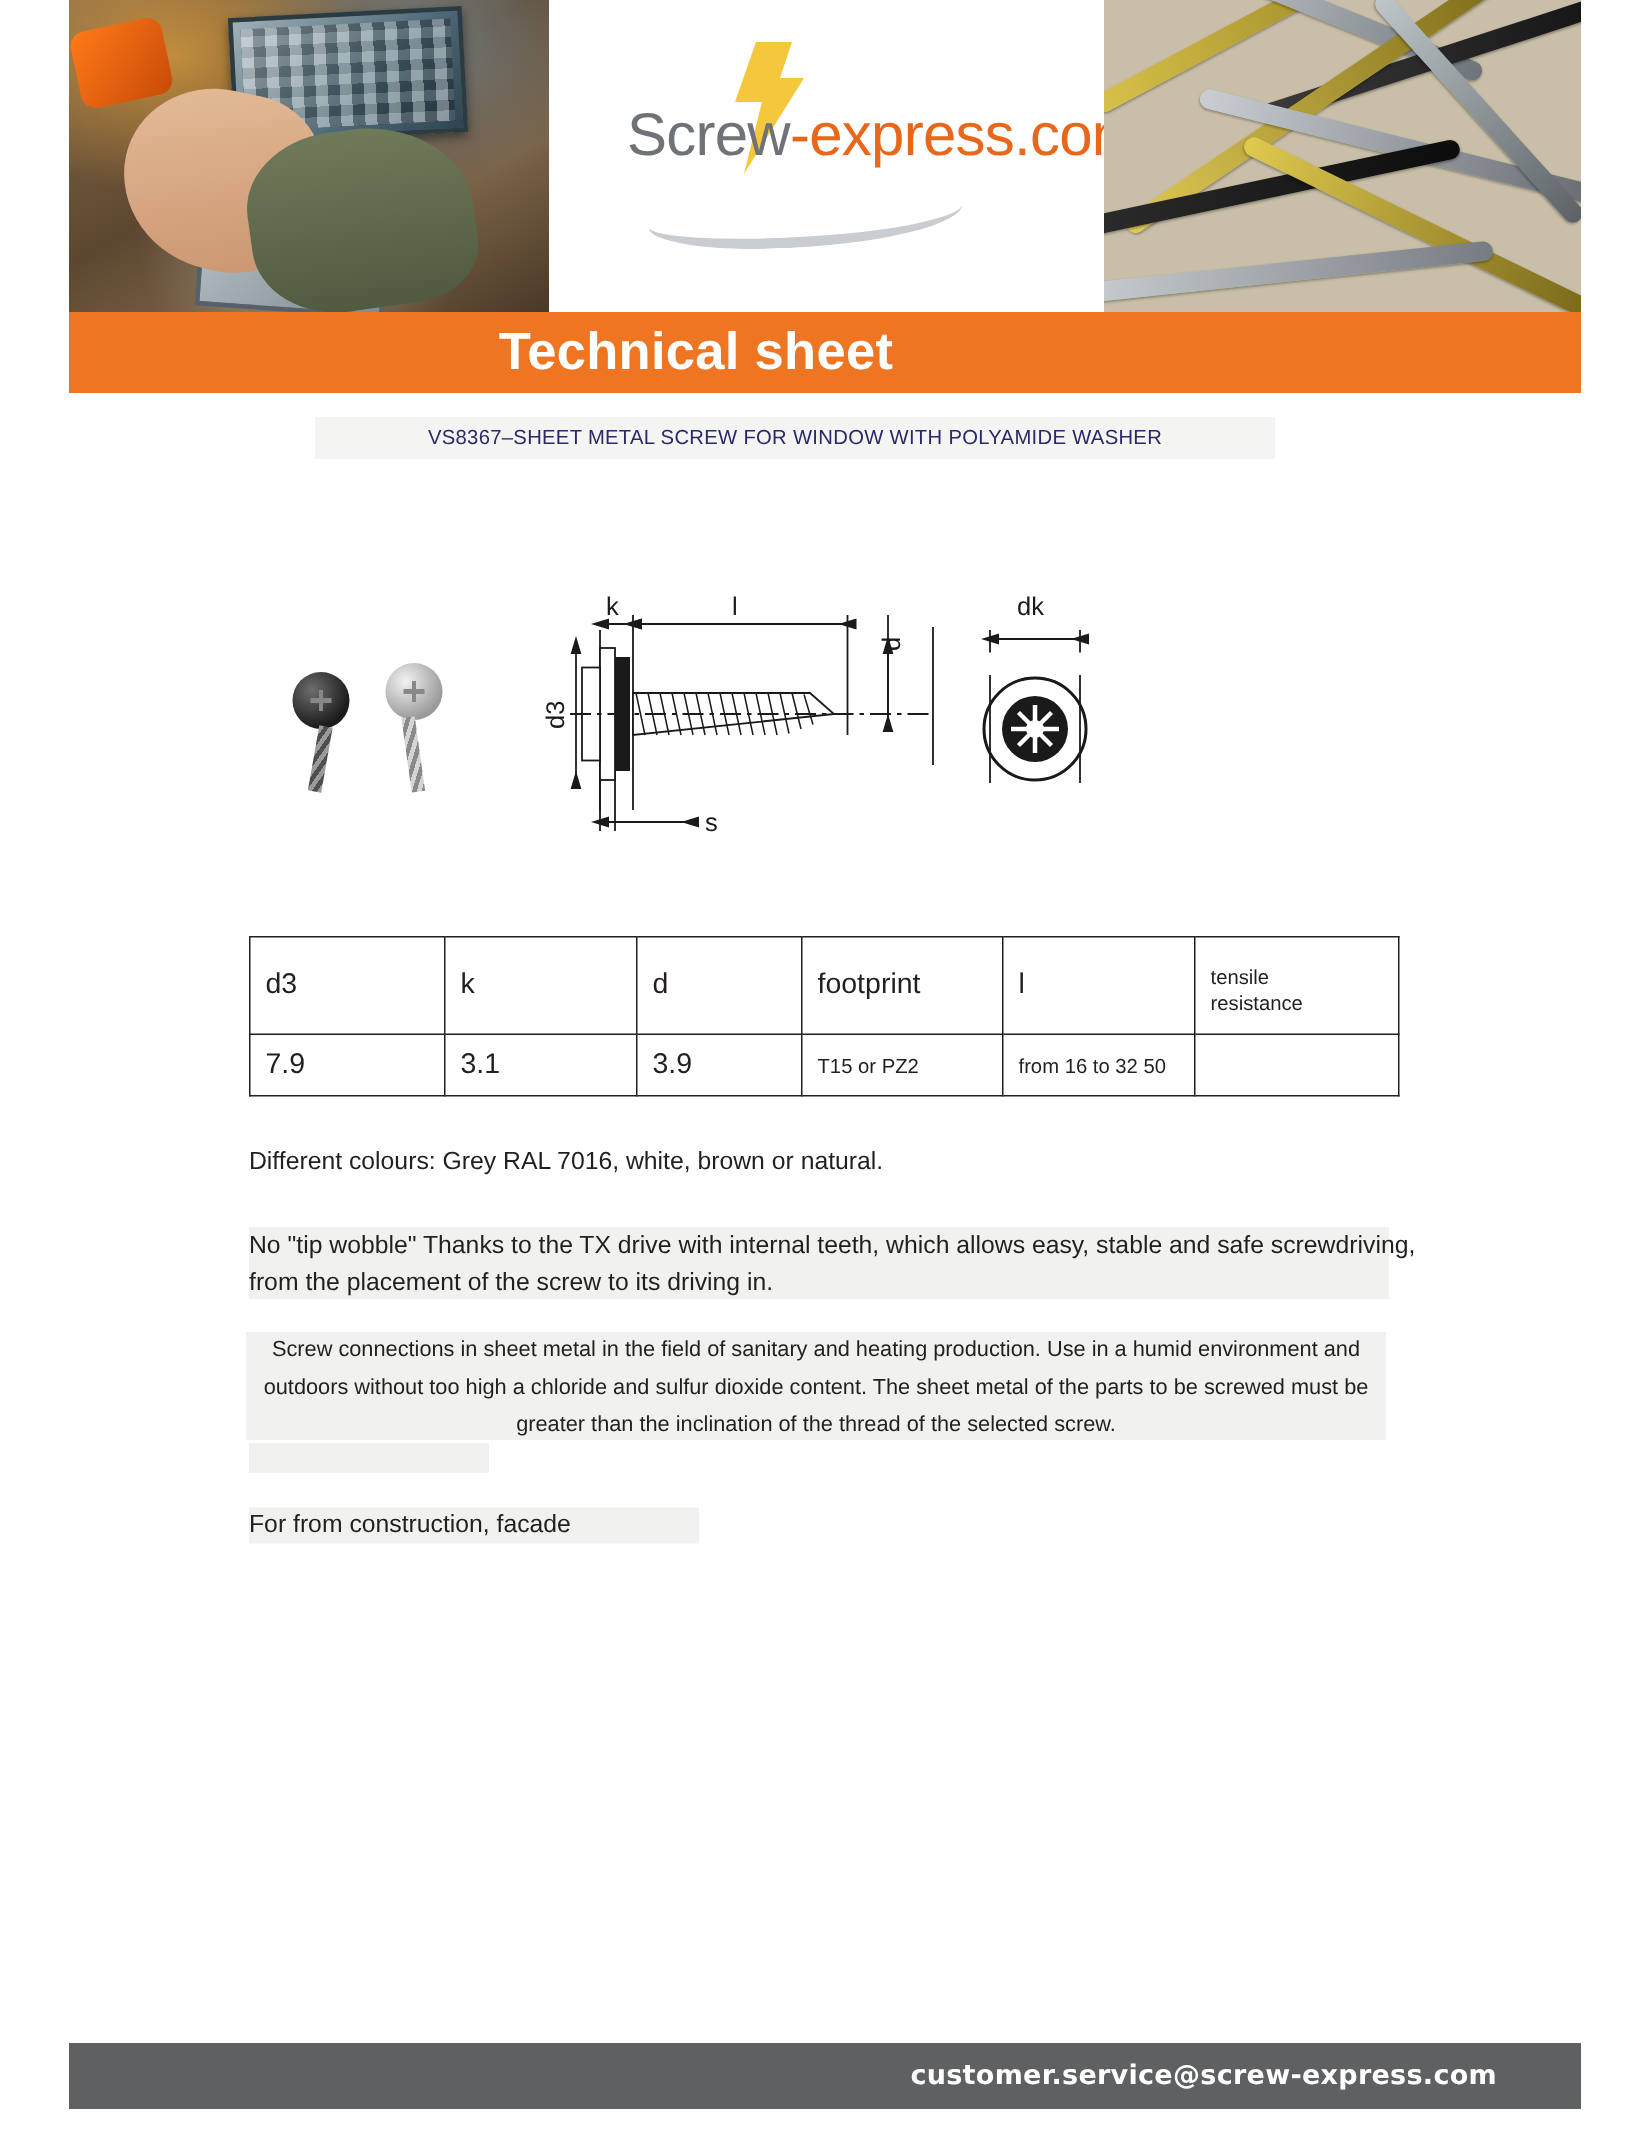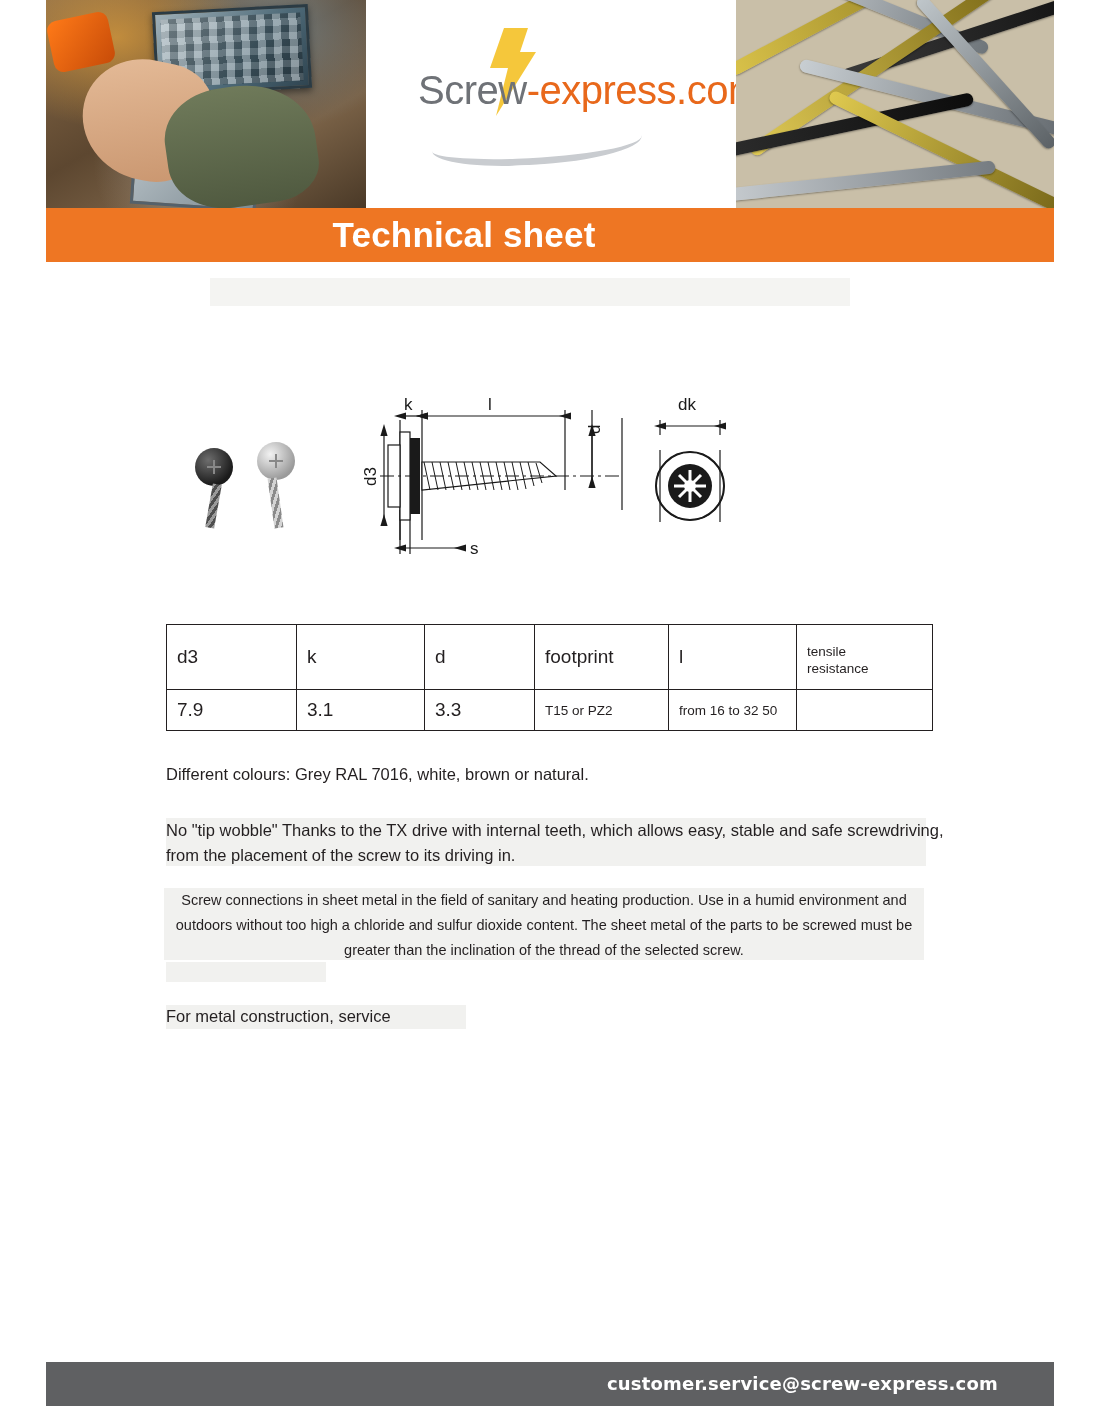--- a/index.html
+++ b/index.html
@@ -377,20 +377,21 @@
       <div class="scr" style="left:-40px;top:176px;width:300px;transform:rotate(-6deg);background:linear-gradient(90deg,#cfd4d8,#767c81);"></div>
       <div class="scr" style="left:150px;top:66px;width:200px;transform:rotate(48deg);background:linear-gradient(90deg,#bfc6ca,#5c6266);"></div>
     </div>
   </div>
 
   <div class="banner">
     <div class="banner-title">Technical sheet</div>
   </div>
 
   <div class="subtitle-band"></div>
+  <div class="subtitle">VS8367–SHEET METAL SCREW FOR WINDOW WITH POLYAMIDE WASHER</div>
 
   <div class="drawing">
 
     <div class="photo-screws">
       <div class="ps-head" style="left:0px;top:8px;"></div>
       <div class="ps-shank" style="left:14px;top:44px;height:44px;transform:rotate(10deg);"></div>
       <div class="ps-head silver" style="left:62px;top:2px;"></div>
       <div class="ps-shank silver" style="left:76px;top:38px;height:50px;transform:rotate(-8deg);"></div>
     </div>
 
@@ -489,35 +490,35 @@
         <td>footprint</td>
         <td>l</td>
         <td class="small">
           <span>tensile</span><br>
           <span>resistance</span>
         </td>
       </tr>
       <tr class="vals">
         <td>7.9</td>
         <td>3.1</td>
-        <td>3.3</td>
+        <td>3.9</td>
         <td class="small">T15 or PZ2</td>
         <td class="small">from 16 to 32 50</td>
         <td></td>
       </tr>
     </tbody>
   </table>
 
   <div class="hl" style="left:166px;top:818px;width:760px;height:48px;"></div>
   <div class="hl" style="left:164px;top:888px;width:760px;height:72px;"></div>
   <div class="hl" style="left:166px;top:962px;width:160px;height:20px;"></div>
   <div class="hl" style="left:166px;top:1005px;width:300px;height:24px;"></div>
 
   <div class="para p1">Different colours: Grey RAL 7016, white, brown or natural.</div>
   <div class="para p2">No "tip wobble" Thanks to the TX drive with internal teeth, which allows easy, stable and safe screwdriving, from the placement of the screw to its driving in.</div>
   <div class="para p3">Screw connections in sheet metal in the field of sanitary and heating production. Use in a humid environment and outdoors without too high a chloride and sulfur dioxide content. The sheet metal of the parts to be screwed must be greater than the inclination of the thread of the selected screw.</div>
-  <div class="para p4">For metal construction, service</div>
+  <div class="para p4">For from construction, facade</div>
 
   <div class="footer">
     <div class="footer-email">customer.service@screw-express.com</div>
   </div>
 
 </div>
 
 </body></html>

